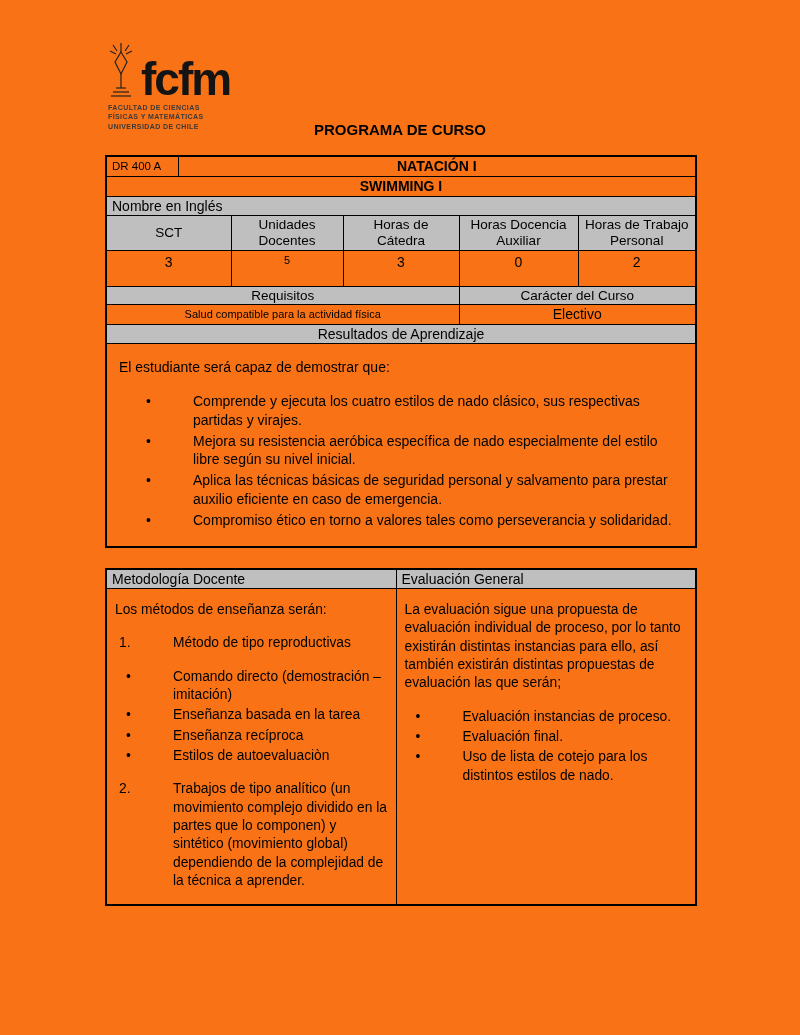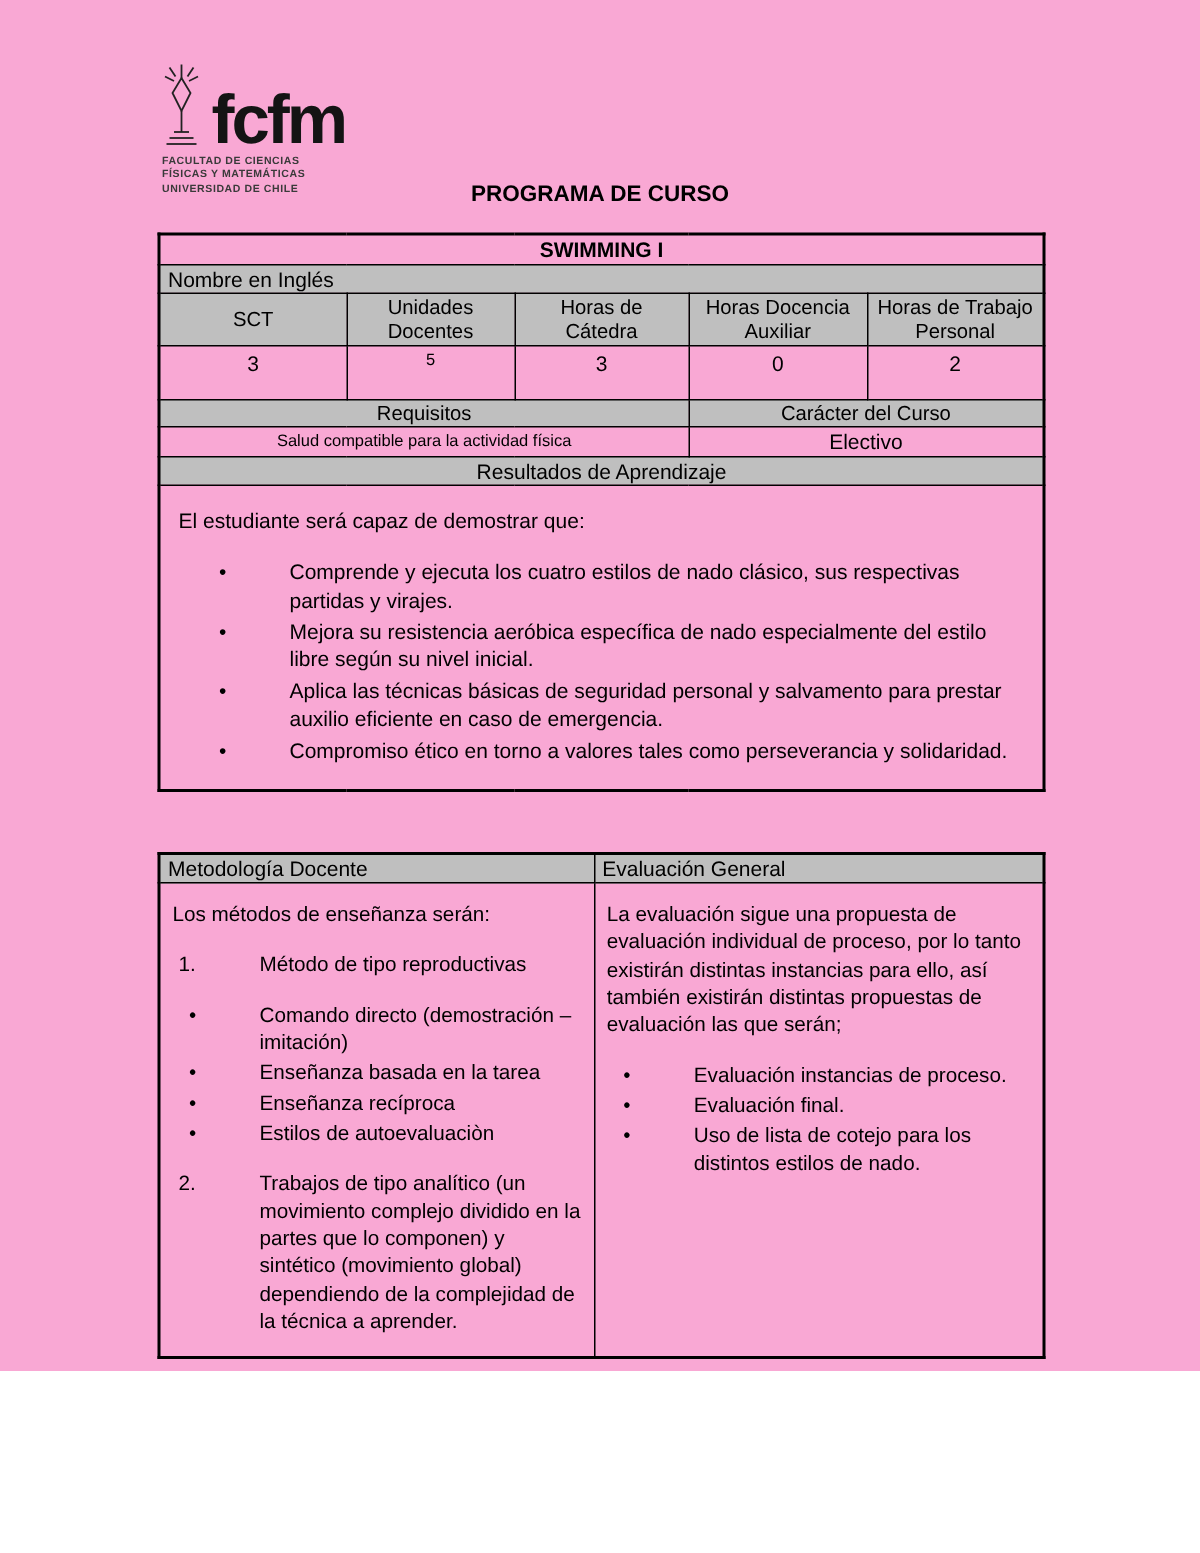--- a/index.html
+++ b/index.html
@@ -3,21 +3,21 @@
 <meta charset="utf-8">
 <style>
   * { box-sizing: border-box; }
   html, body { margin: 0; padding: 0; }
   body {
     width: 800px; height: 1035px;
     background: #ffffff;
     font-family: "Liberation Sans", sans-serif;
     color: #000;
   }
-  .page { position: relative; width: 800px; height: 914px; overflow: hidden; background: #f9a8d4; padding-left: 30px; }
+  .page { position: relative; width: 800px; height: 1035px; overflow: hidden; background: #f97316; padding-left: 30px; }
 
   
   .logo { position: absolute; left: 108px; top: 42px; }
   .logo-top { display: flex; align-items: flex-end; gap: 7px; }
   .crest { display: block; }
   .fcfm-text { font-size: 46px; font-weight: bold; letter-spacing: -2px; line-height: 0.8; color: #141414; }
   .logo-sub { margin-top: 5px; font-size: 7px; font-weight: bold; letter-spacing: 0.4px; color: #3a3a3a; line-height: 1.35; }
 
   
   .doc-title { position: absolute; top: 121px; left: 0; width: 800px; text-align: center; font-weight: bold; font-size: 15px; }
@@ -87,20 +87,24 @@
     <colgroup>
       <col style="width:72px">
         <col style="width:53px">
         <col style="width:112px">
       <col style="width:116px">
         <col style="width:119px">
         <col style="width:118px">
     </colgroup>
     <tbody>
     <tr>
+      <td class="h20 small">DR 400 A</td>
+      <td class="h20 center bold" colspan="5">NATACIÓN I</td>
+    </tr>
+    <tr>
       <td class="h20 center bold" colspan="6">SWIMMING I</td>
     </tr>
     <tr>
       <td class="gray h17" colspan="6">Nombre en Inglés</td>
     </tr>
     <tr>
       <td class="gray h34 hdr5" colspan="2">SCT</td>
       <td class="gray h34 hdr5">Unidades Docentes</td>
       <td class="gray h34 hdr5">Horas de Cátedra</td>
       <td class="gray h34 hdr5">Horas Docencia Auxiliar</td>

